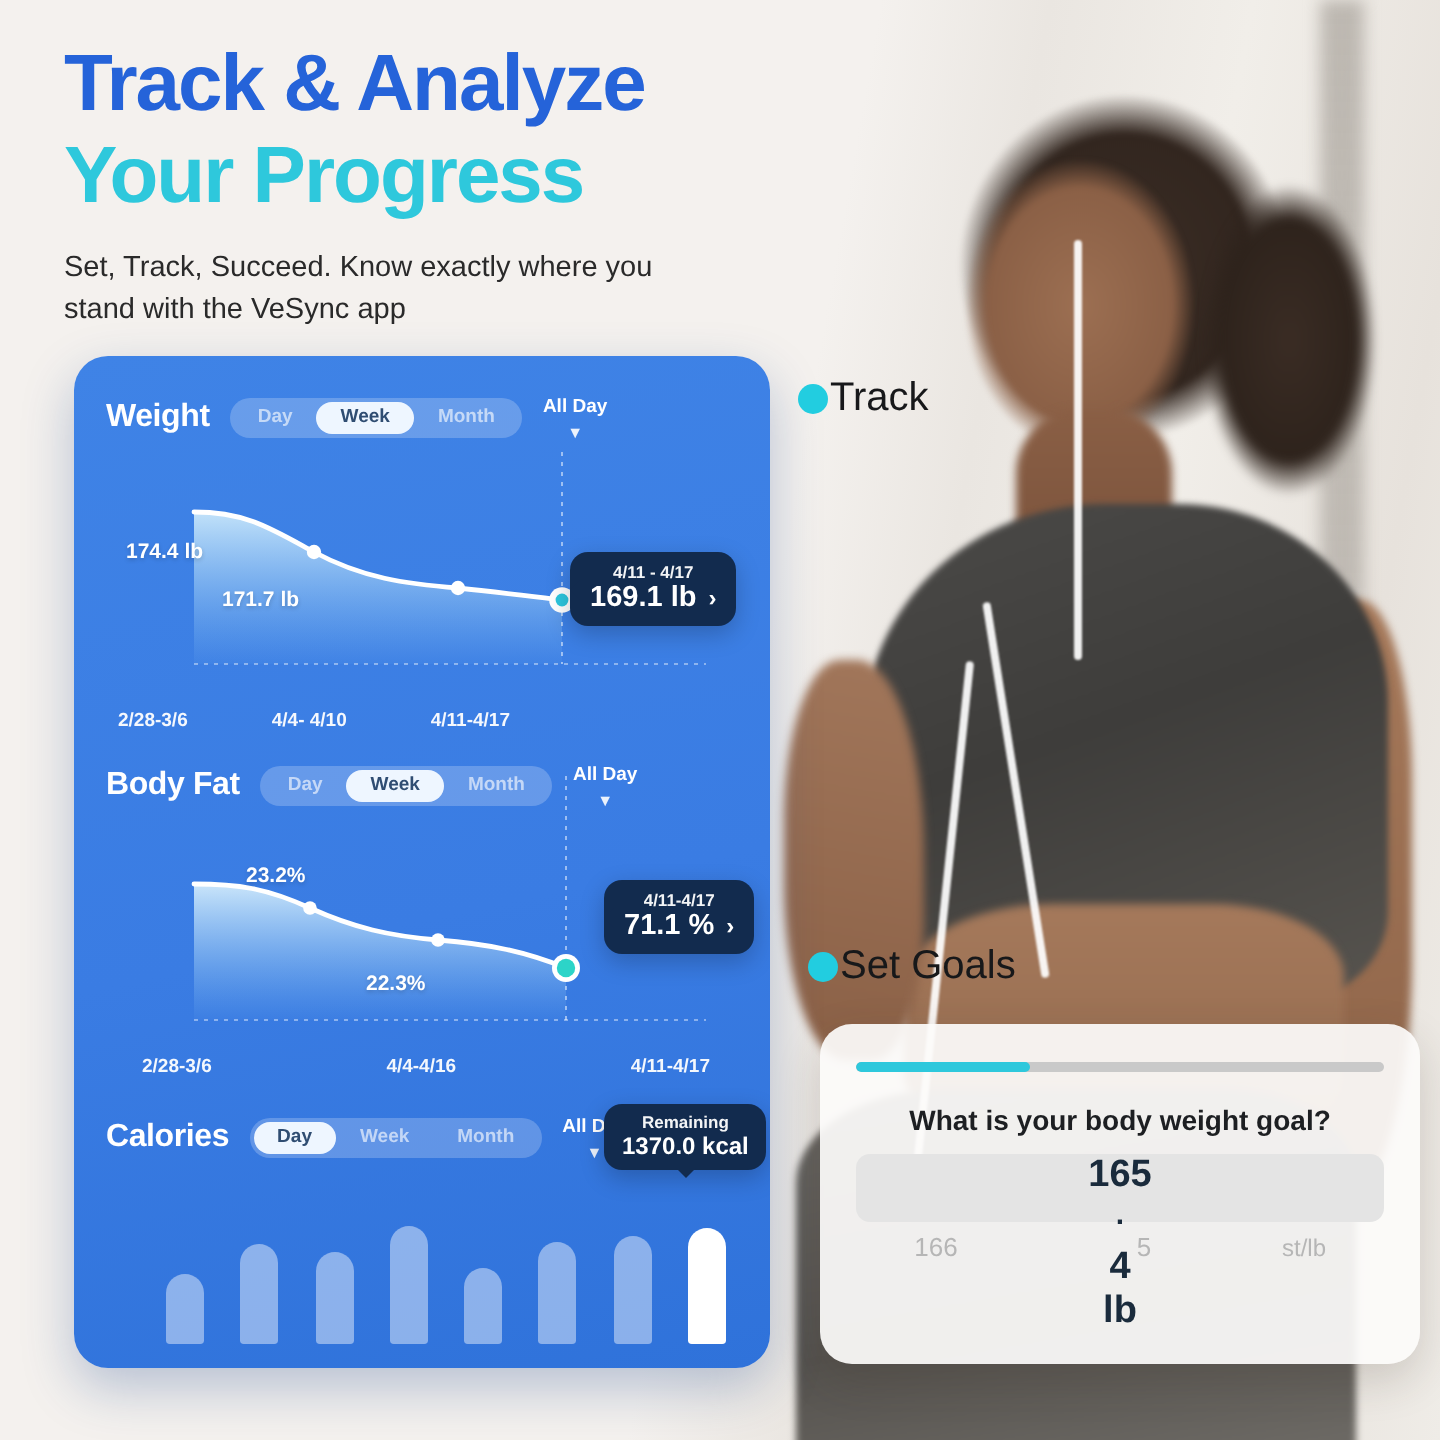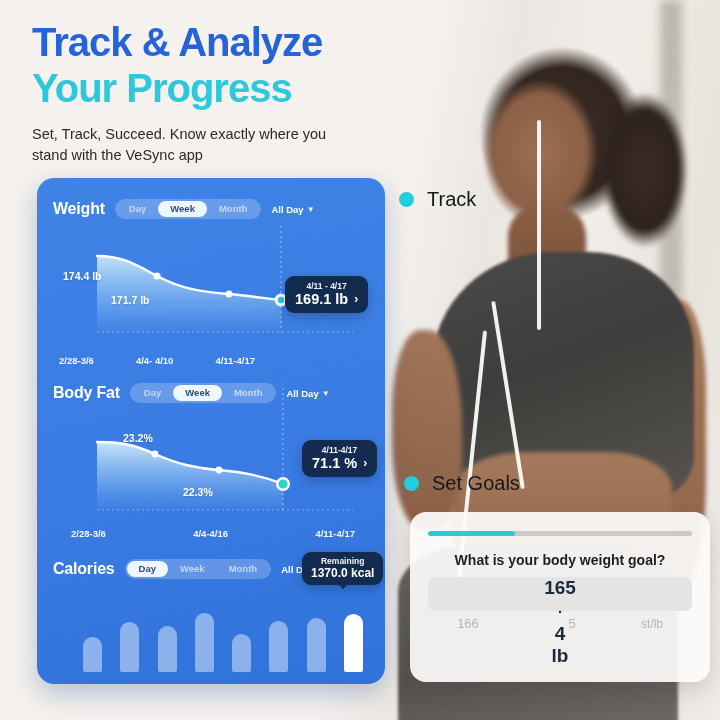--- a/index.html
+++ b/index.html
@@ -127,21 +127,21 @@
     border-radius: 11px; height: 20px; padding: 2px;
   }
   .seg {
     font-size: 9.5px; font-weight: bold; color: rgba(255,255,255,.62);
     padding: 0 12px; line-height: 16px; height: 16px; border-radius: 9px;
     white-space: nowrap;
   }
   .seg.active { background: #eef6ff; color: #2f4d72; }
   .allday {
     font-size: 9.5px; font-weight: bold; color: #ffffff; white-space: nowrap;
-    display: flex; align-items: center; gap: 3px;
+    display: flex; align-items: center; gap: 3px; flex-direction: column;
   }
   .chev { font-size: 8px; opacity: .9; }
 
   
   .linechart { position: absolute; left: 16px; right: 12px; }
   .lc-weight { top: 36px; height: 128px; }
   .lc-fat    { top: 30px; height: 125px; }
   .linechart svg { display: block; width: 100%; height: 100%; overflow: visible; }
 
   .pt-label {
@@ -180,21 +180,21 @@
     position: absolute; left: 46px; right: 22px; top: 36px; height: 80px;
     display: flex; align-items: flex-end; justify-content: space-between;
   }
   .bar {
     width: 19px; border-radius: 10px 10px 2px 2px;
     background: rgba(255,255,255,.44);
   }
   .bar.hl { background: #ffffff; }
 
   
-  .marker { position: absolute; display: flex; align-items: center; gap: 13px; }
+  .marker { position: absolute; display: flex; align-items: center; gap: 1px; }
   .dot { width: 15px; height: 15px; border-radius: 50%; background: #22cde0; flex: none; }
   .marker-label { font-size: 20px; color: #17181a; font-weight: normal; }
   .marker-track { left: 399px; top: 188px; }
   .marker-goals { left: 404px; top: 472px; }
 
   
   .goal-card {
     position: absolute; left: 410px; top: 512px; width: 300px; height: 170px;
     background: rgba(252,251,250,.93);
     border-radius: 16px;

